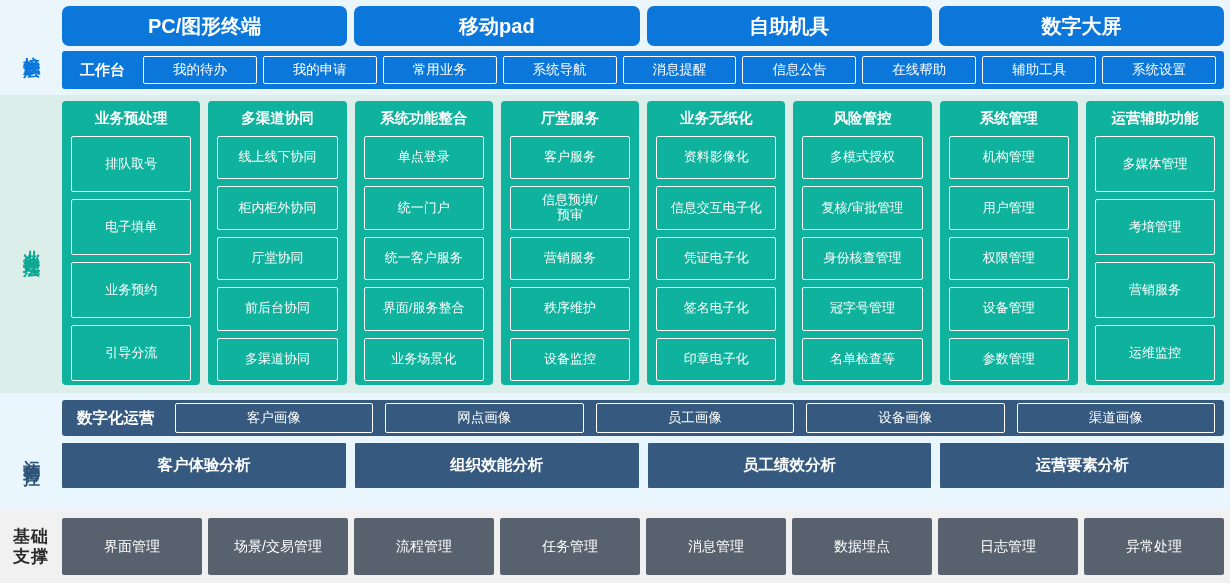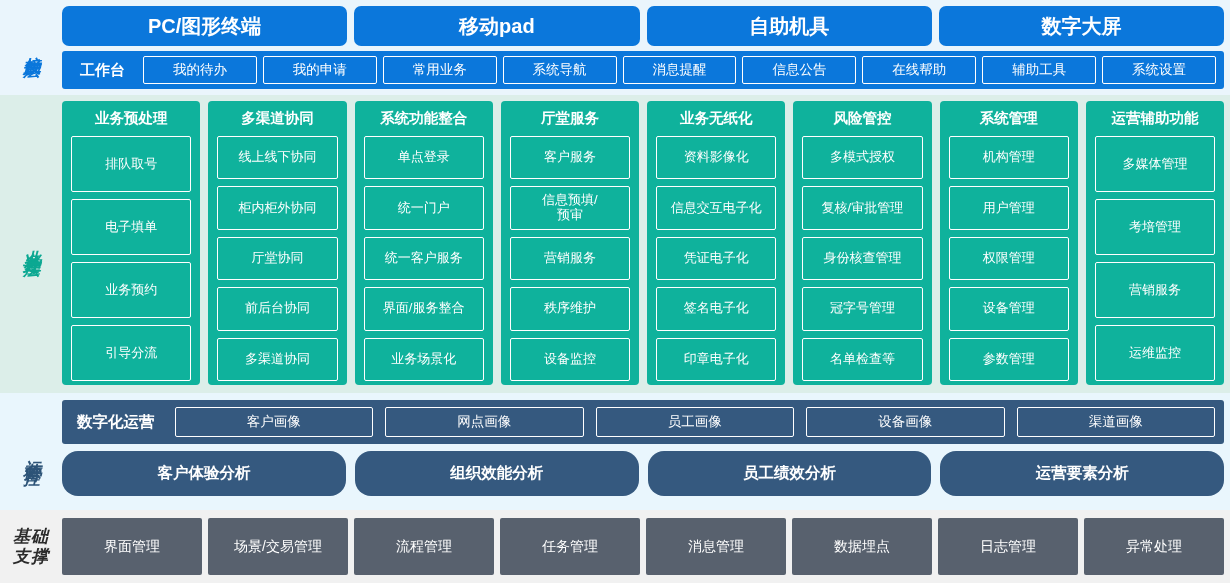--- a/index.html
+++ b/index.html
@@ -11,21 +11,21 @@
     -webkit-font-smoothing:antialiased;
   }
   .diagram{position:relative;width:1230px;height:583px;}
 
   
   .band{display:flex;align-items:stretch;box-sizing:border-box;}
   .band-label{
     width:62px;flex:0 0 62px;
     display:flex;align-items:center;justify-content:center;
     font-weight:bold;font-size:17px;letter-spacing:1px;
-    text-align:center;line-height:1.22;font-style:italic;
+    text-align:center;line-height:1.22;
   }
   .band-label span{display:block;}
   .band-body{flex:1 1 auto;display:flex;flex-direction:column;box-sizing:border-box;}
 
   
   #band-touch{height:95px;background:#eaf5fc;padding:6px 6px 6px 0;}
   #band-touch .band-label{color:#0b77db;}
   .touch-top{display:flex;gap:7px;height:40px;margin-bottom:5px;}
   .touch-top .chip{
     flex:1 1 0;background:#0b77db;border-radius:7px;
@@ -64,35 +64,35 @@
     flex:1 1 0;border:1px solid #ffffff;border-radius:2px;
     color:#ffffff;font-size:13px;line-height:1.15;
     display:flex;align-items:center;justify-content:center;text-align:center;
     padding:2px 1px;box-sizing:border-box;white-space:pre-line;
   }
 
   
   #band-ops{height:117px;background:#e9f6fd;padding:7px 6px 7px 0;}
   #band-ops .band-label{color:#2d5478;}
   .ops-bar{
-    height:44px;background:#35597f;border-radius:3px;
+    height:36px;background:#35597f;border-radius:3px;
     display:flex;align-items:center;gap:12px;padding:0 9px;box-sizing:border-box;
     margin-bottom:7px;
   }
   .ops-bar .otitle{
     color:#fff;font-weight:bold;font-size:15.5px;white-space:nowrap;padding:0 8px 0 6px;
   }
   .ops-bar .obox{
     flex:1 1 0;height:28px;border:1px solid #ffffff;border-radius:2px;
     color:#fff;font-size:13.5px;display:flex;align-items:center;justify-content:center;
     white-space:nowrap;
   }
   .ops-row2{display:flex;gap:9px;height:45px;}
   .ops-row2 .obig{
-    flex:1 1 0;background:#35597f;border-radius:16px;
+    flex:1 1 0;background:#35597f;border-radius:1px;
     color:#fff;font-weight:bold;font-size:15.5px;
     display:flex;align-items:center;justify-content:center;white-space:nowrap;
   }
 
   
   #band-base{height:73px;background:#f1f1f1;padding:8px 6px 8px 0;}
   #band-base .band-label{color:#2b2b2b;font-size:17px;line-height:1.12;}
   .base-row{display:flex;gap:6px;height:100%;}
   .base-row .gbox{
     flex:1 1 0;background:#58616e;border-radius:2px;

